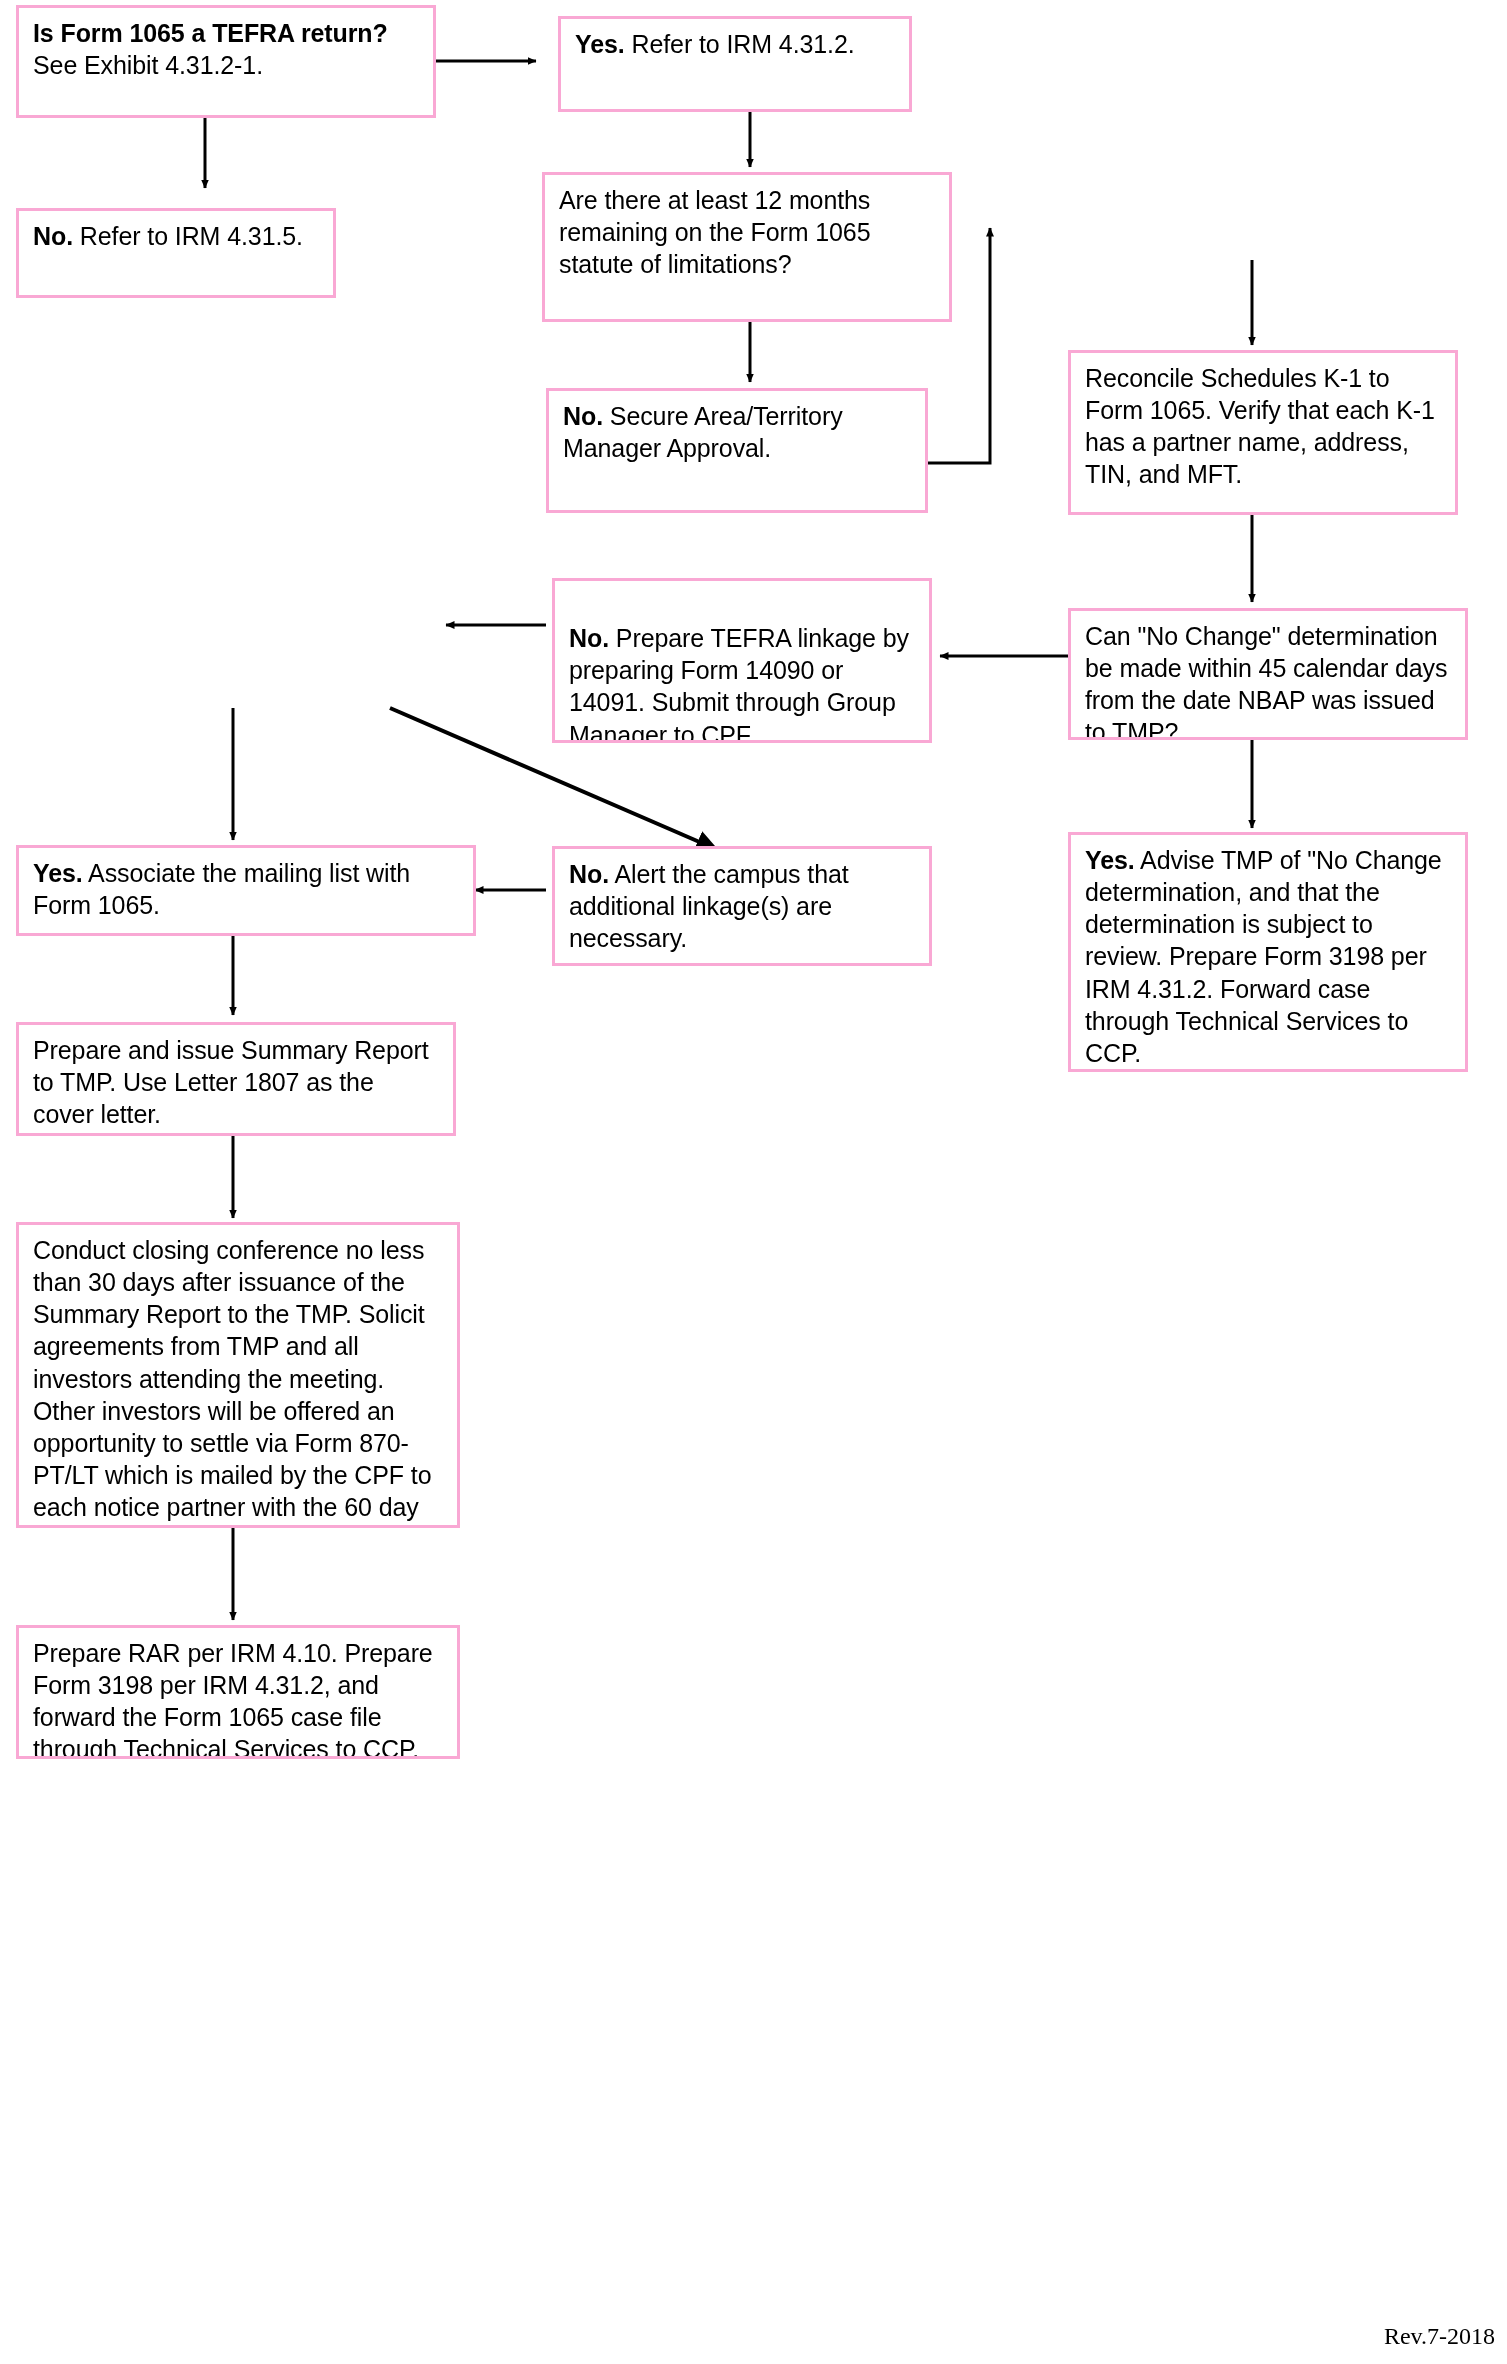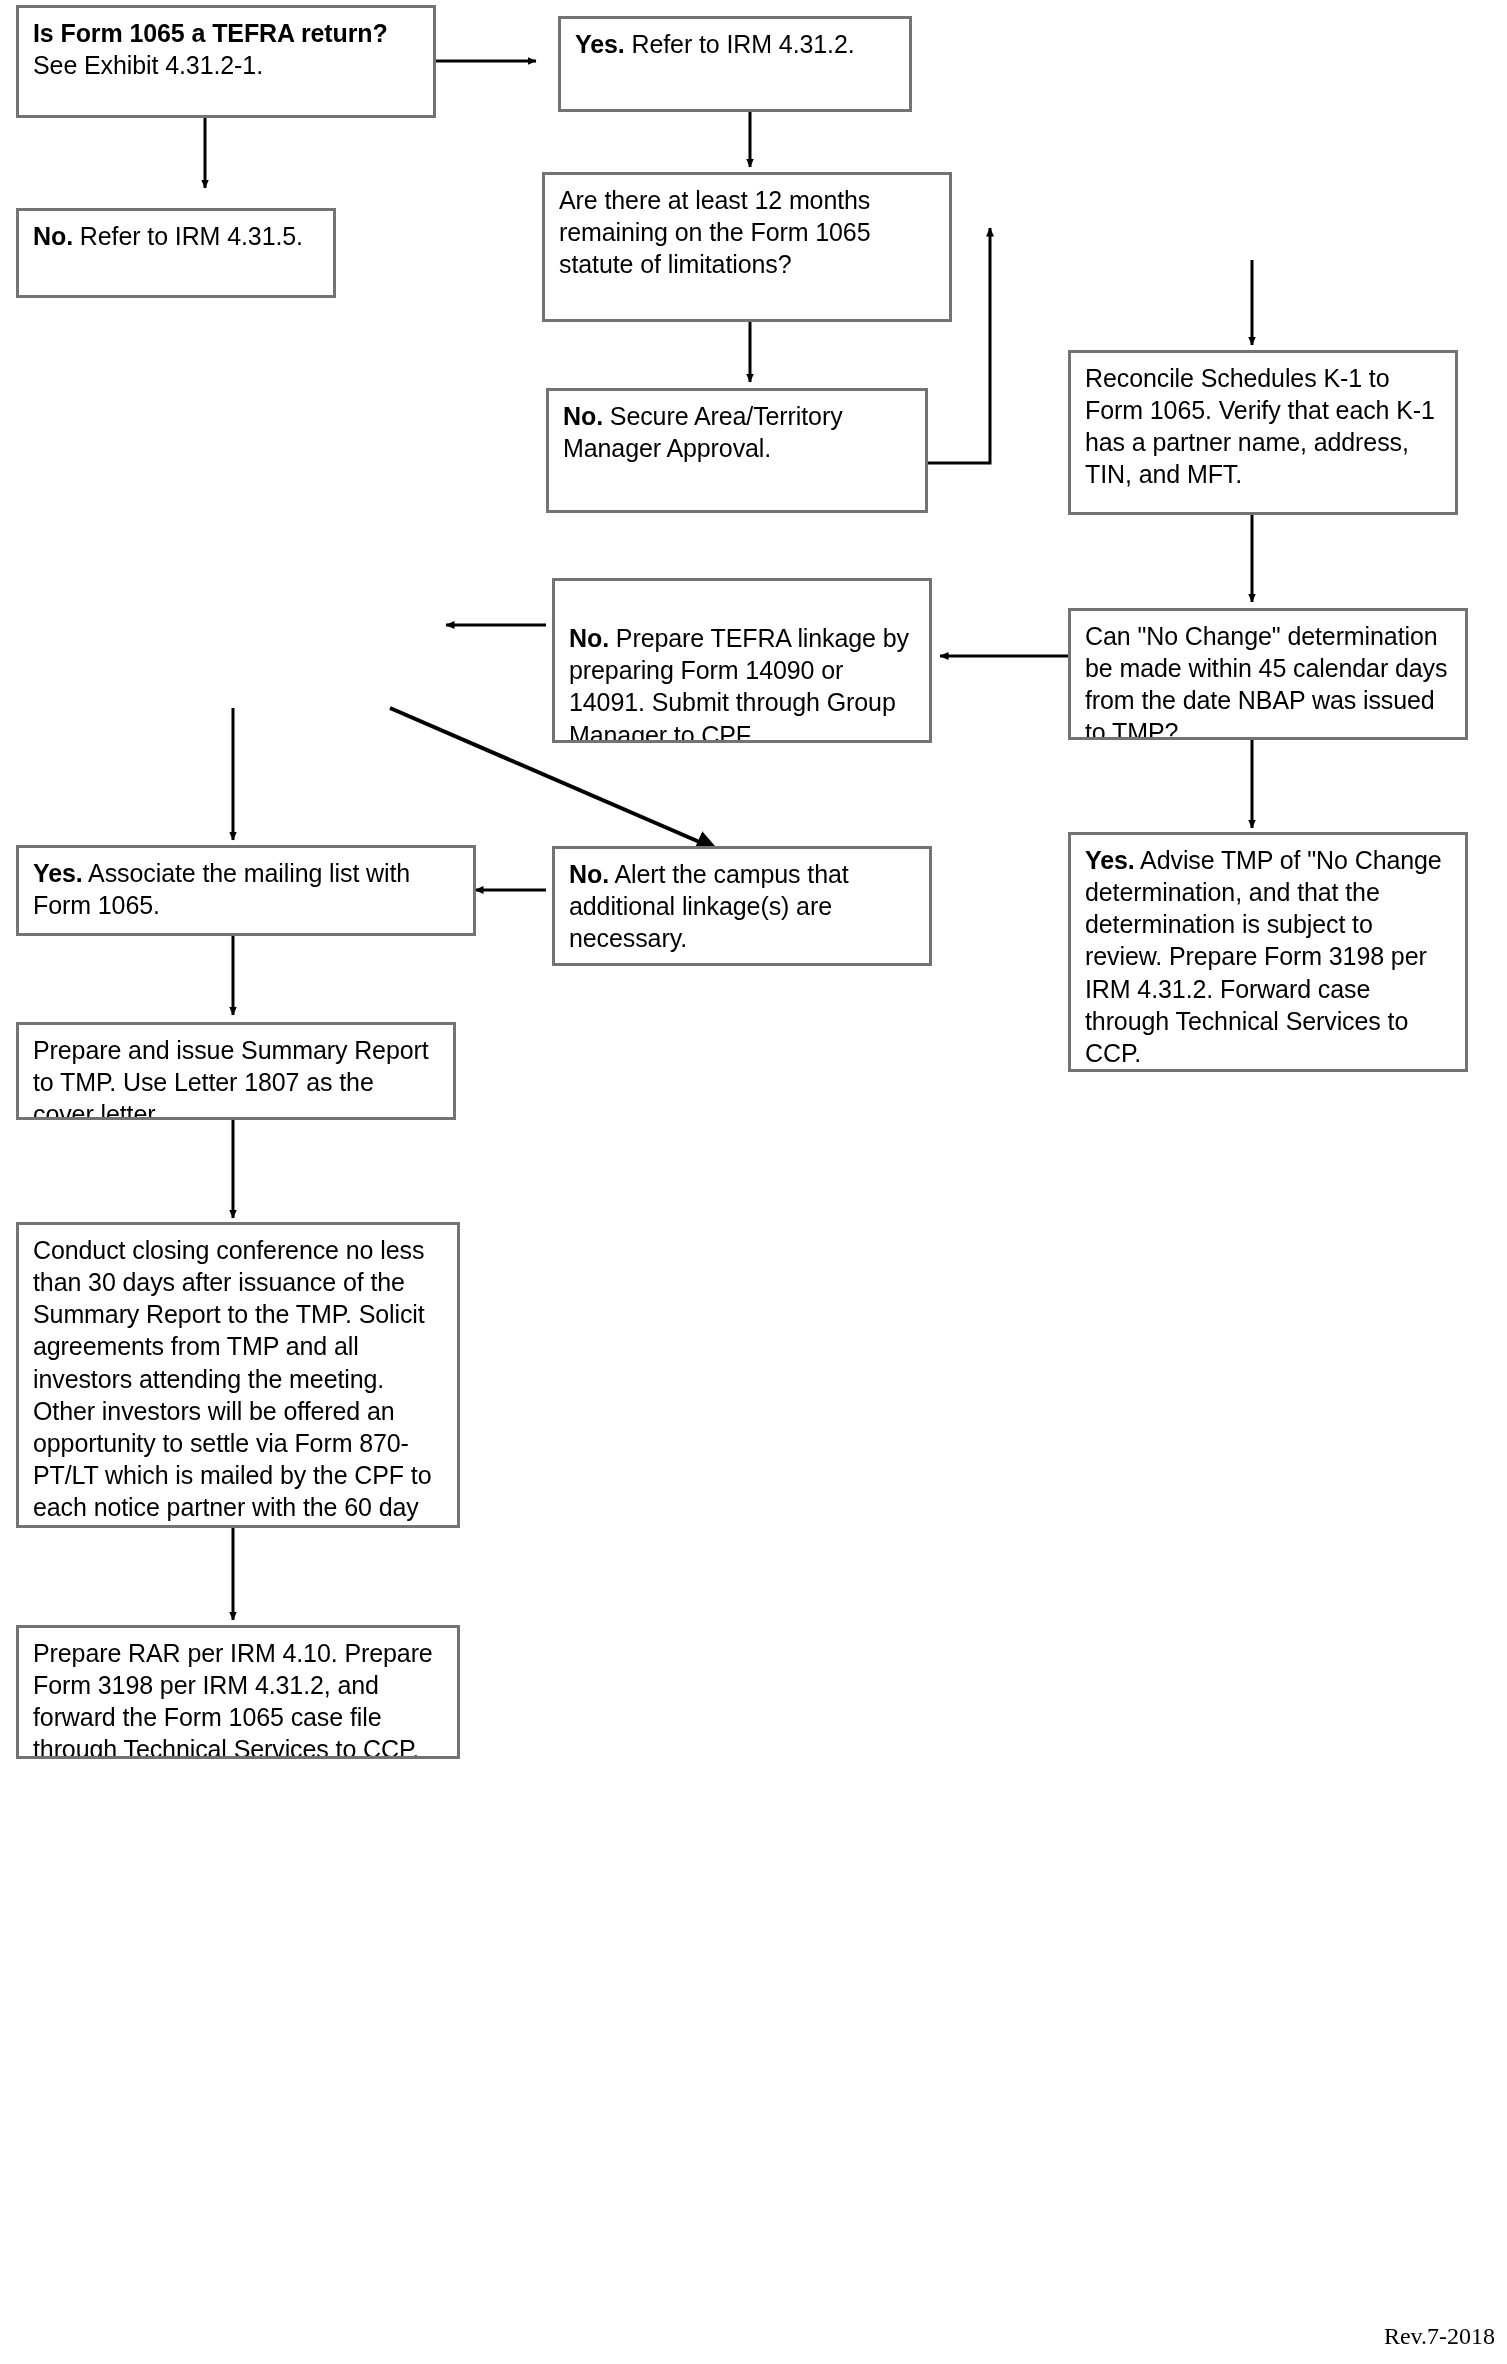--- a/index.html
+++ b/index.html
@@ -14,21 +14,21 @@
   #page {
     position: relative;
     width: 1507px;
     height: 2364px;
     background: #ffffff;
     overflow: hidden;
   }
   .node {
     position: absolute;
     box-sizing: border-box;
-    border: 3px solid #737373;
+    border: 3px solid #f9a8d4;
     background: #ffffff;
     font-size: 25px;
     line-height: 1.285;
     color: #000000;
     padding: 9px 14px 4px 14px;
     overflow: hidden;
     letter-spacing: -0.1px;
   }
   .node .lead {
     font-weight: bold;
@@ -143,21 +143,21 @@
   </div>
 
   <div class="node" style="left:552px; top:846px; width:380px; height:120px;">
     <span class="lead">No.</span><span> Alert the campus that additional linkage(s) are necessary.</span>
   </div>
 
   <div class="node" style="left:1068px; top:832px; width:400px; height:240px;">
     <span class="lead">Yes.</span><span> Advise TMP of "No Change determination, and that the determination is subject to review. Prepare Form 3198 per IRM 4.31.2. Forward case through Technical Services to CCP.</span>
   </div>
 
-  <div class="node" style="left:16px; top:1022px; width:440px; height:98px;">
+  <div class="node" style="left:16px; top:1022px; width:440px; height:114px;">
     <span>Prepare and issue Summary Report to TMP. Use Letter 1807 as the cover letter.</span>
   </div>
 
   <div class="node" style="left:16px; top:1222px; width:444px; height:306px;">
     <span>Conduct closing conference no less than 30 days after issuance of the Summary Report to the TMP. Solicit agreements from TMP and all investors attending the meeting. Other investors will be offered an opportunity to settle via Form 870-PT/LT which is mailed by the CPF to each notice partner with the 60 day letter.</span>
   </div>
 
   <div class="node" style="left:16px; top:1625px; width:444px; height:134px;">
     <span>Prepare RAR per IRM 4.10. Prepare Form 3198 per IRM 4.31.2, and forward the Form 1065 case file through Technical Services to CCP.</span>
   </div>

